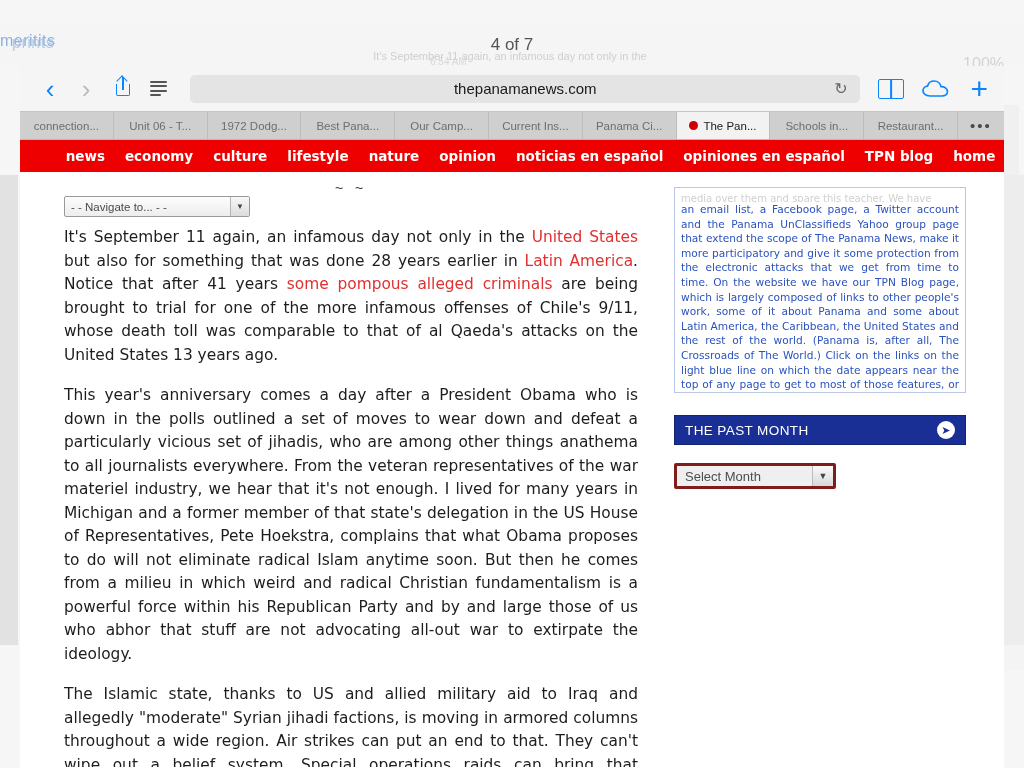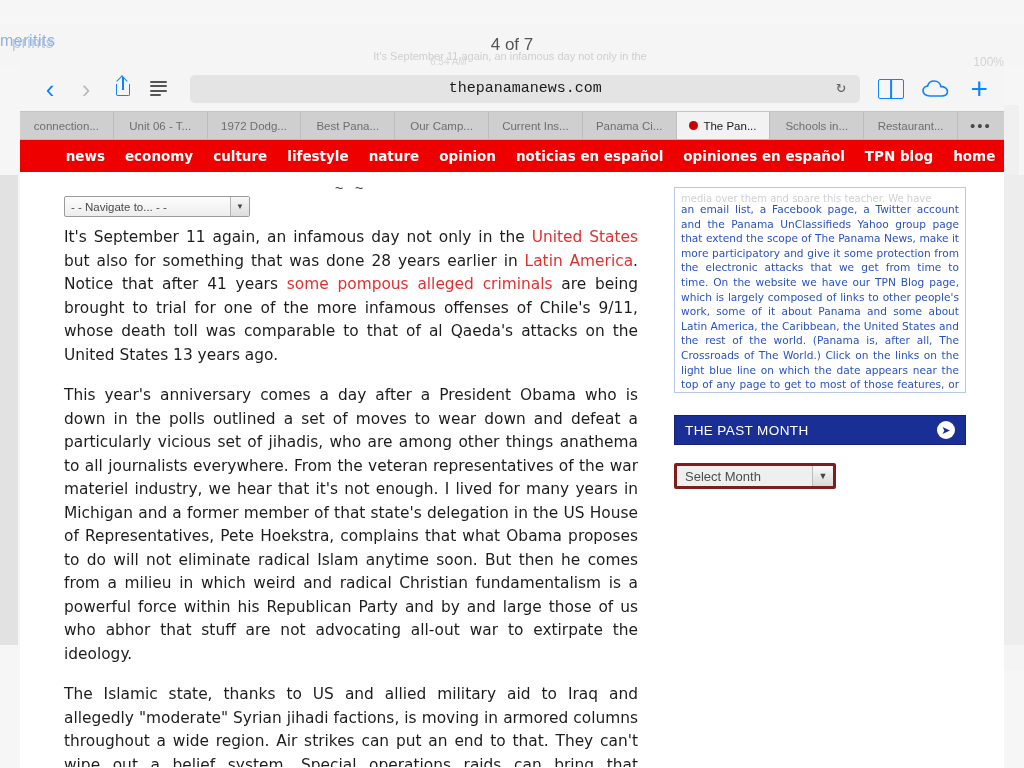--- a/index.html
+++ b/index.html
@@ -125,21 +125,21 @@
   }
   .ghost-mid2 {
     position: absolute;
     top: 56px; left: 430px;
     font-size: 10px;
     color: #d7d7d7;
   }
   .ghost-right {
     position: absolute;
     top: 55px; right: 20px;
-    font-size: 12px;
+    font-size: 16px;
     color: #d3d3d3;
   }
   .ghost-box {
     position: absolute;
     top: 105px; right: 5px;
     width: 330px;
     height: 75px;
     background: #eeeeee;
     opacity: .75;
   }
@@ -262,21 +262,20 @@
     height: 28px;
     background: #e4e4e4;
     border-radius: 5px;
     display: flex;
     align-items: center;
     justify-content: center;
     position: relative;
     font-size: 15px;
     color: #1a1a1a;
     cursor: text;
-    font-family: Liberation Mono, monospace;
   }
   .reload {
     position: absolute;
     right: 10px;
     top: 4px;
     width: 19px; height: 19px;
     color: #666;
     font-size: 16px;
     line-height: 19px;
     text-align: center;

